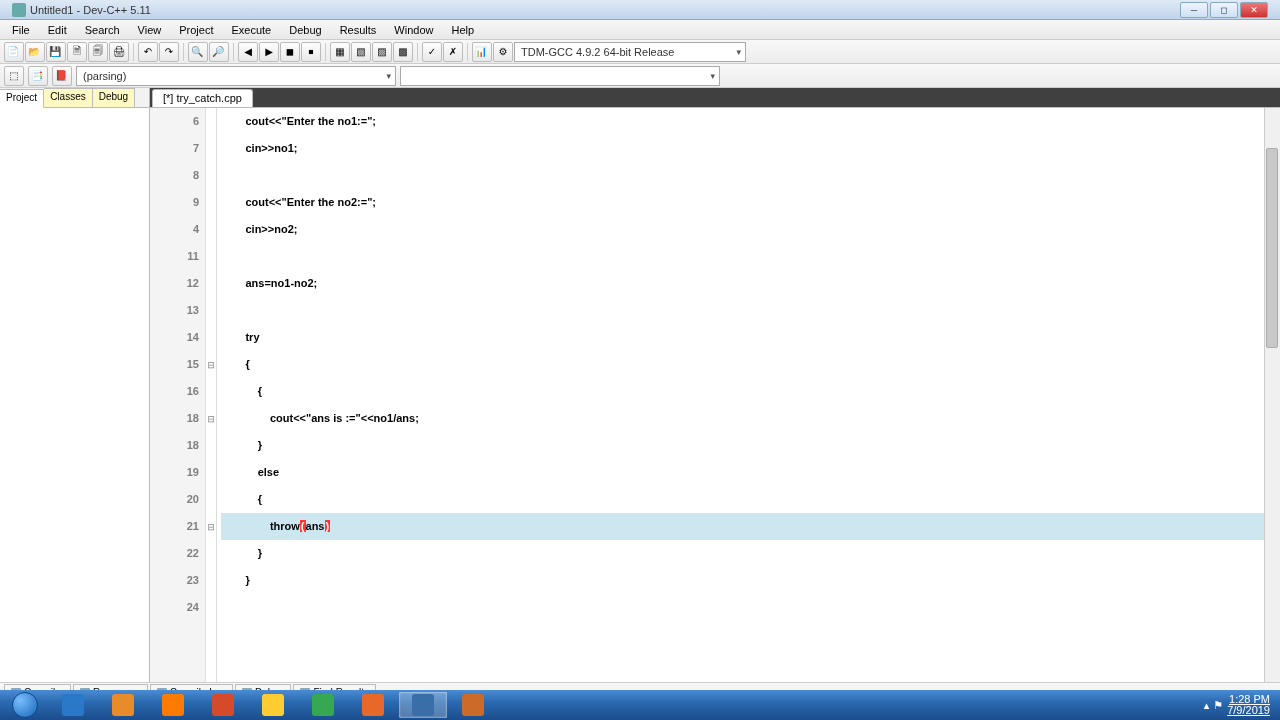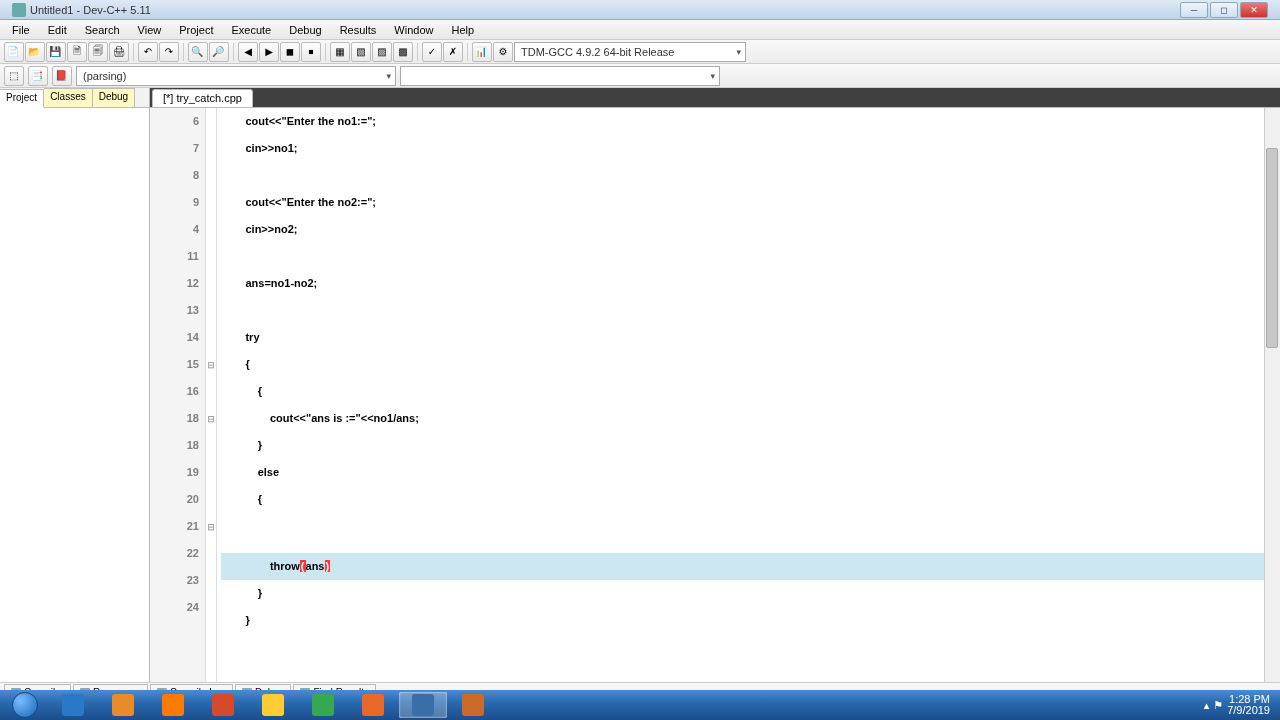--- a/index.html
+++ b/index.html
@@ -33,42 +33,42 @@
 .file-tabs { height: 20px; display: flex; background: #404040; border-bottom: 1px solid #bbb; padding-left: 2px; }
 .file-tab { padding: 2px 10px; border: 1px solid #bbb; border-bottom: none; background: #fff; font-size: 11px; cursor: pointer; border-radius: 3px 3px 0 0; margin-top: 1px; }
 
 .code-container { flex: 1; display: flex; position: relative; background: #fff; }
 .gutter { width: 55px; background: #f4f4f4; text-align: right; padding-right: 6px; font-family: Consolas, monospace; font-size: 22px; font-weight: bold; color: #808080; }
 .gutter div { height: 27px; line-height: 27px; }
 .fold { width: 12px; background: #fff; border-left: 1px solid #ddd; border-right: 1px solid #ddd; }
 .fold div { height: 27px; display: flex; align-items: center; justify-content: center; font-size: 9px; color: #888; }
 .code { flex: 1; font-family: Consolas, 'Courier New', monospace; font-size: 22px; font-weight: bold; padding-left: 4px; }
 .line { height: 27px; line-height: 27px; white-space: pre; }
-.line.hl { background: #cde7f0; margin-top: 40px; }
+.line.hl { background: #cde7f0; }
 .kw { color: #000; font-weight: bold; }
 .str { color: #000; }
 .match { background: #f33; color: #fff; padding: 0 1px; }
 .vscroll { width: 16px; background: #f0f0f0; border-left: 1px solid #ccc; position: relative; }
 .thumb { position: absolute; right: 2px; width: 12px; background: #c8c8c8; border: 1px solid #aaa; border-radius: 2px; }
 
 .bottom-tabs { height: 20px; background: linear-gradient(#f8f8f8, #ececec); display: flex; align-items: center; padding: 0 4px; border-top: 1px solid #ccc; gap: 2px; }
 .btab { padding: 2px 6px; border: 1px solid #bbb; background: #f6f6f6; font-size: 10px; display: flex; align-items: center; gap: 3px; cursor: pointer; }
 .btab-icon { width: 10px; height: 10px; background: #8ab; border-radius: 1px; }
 
 .statusbar { height: 18px; background: linear-gradient(#f7f7f7, #e8e8e8); display: flex; align-items: center; padding: 0 8px; border-top: 1px solid #ccc; font-size: 11px; gap: 6px; }
 .stat-cell { border-right: 1px solid #ccc; padding-right: 12px; min-width: 60px; }
 
 .taskbar { position: absolute; bottom: 0; left: 0; right: 0; height: 30px; background: linear-gradient(#4a8cd4, #2b6ab0 40%, #1a4d8c); display: flex; align-items: center; padding: 0 2px; }
 .start-btn { width: 46px; height: 30px; display: flex; align-items: center; justify-content: center; }
 .orb { width: 26px; height: 26px; border-radius: 50%; background: radial-gradient(circle at 30% 30%, #7abdff, #1666b8); border: 1px solid #0a4a86; }
 .task-item { width: 48px; height: 26px; margin: 0 1px; border-radius: 2px; display: flex; align-items: center; justify-content: center; }
 .task-item.active { background: rgba(255,255,255,.25); box-shadow: inset 0 0 2px #fff; }
 .task-icon { width: 22px; height: 22px; border-radius: 3px; }
 .tray { margin-left: auto; display: flex; align-items: center; color: #fff; font-size: 10px; padding: 0 8px; gap: 4px; }
-.clock { text-align: right; line-height: 11px; }
+.clock { text-align: right; line-height: 11px; text-decoration: underline; }
 </style>
 </head>
 <body>
 
 <div class="titlebar">
   <div class="title-icon"></div>
   <div class="title-text">Untitled1 - Dev-C++ 5.11</div>
   <div class="win-btns">
     <div class="win-btn">─</div>
     <div class="win-btn">◻</div>

